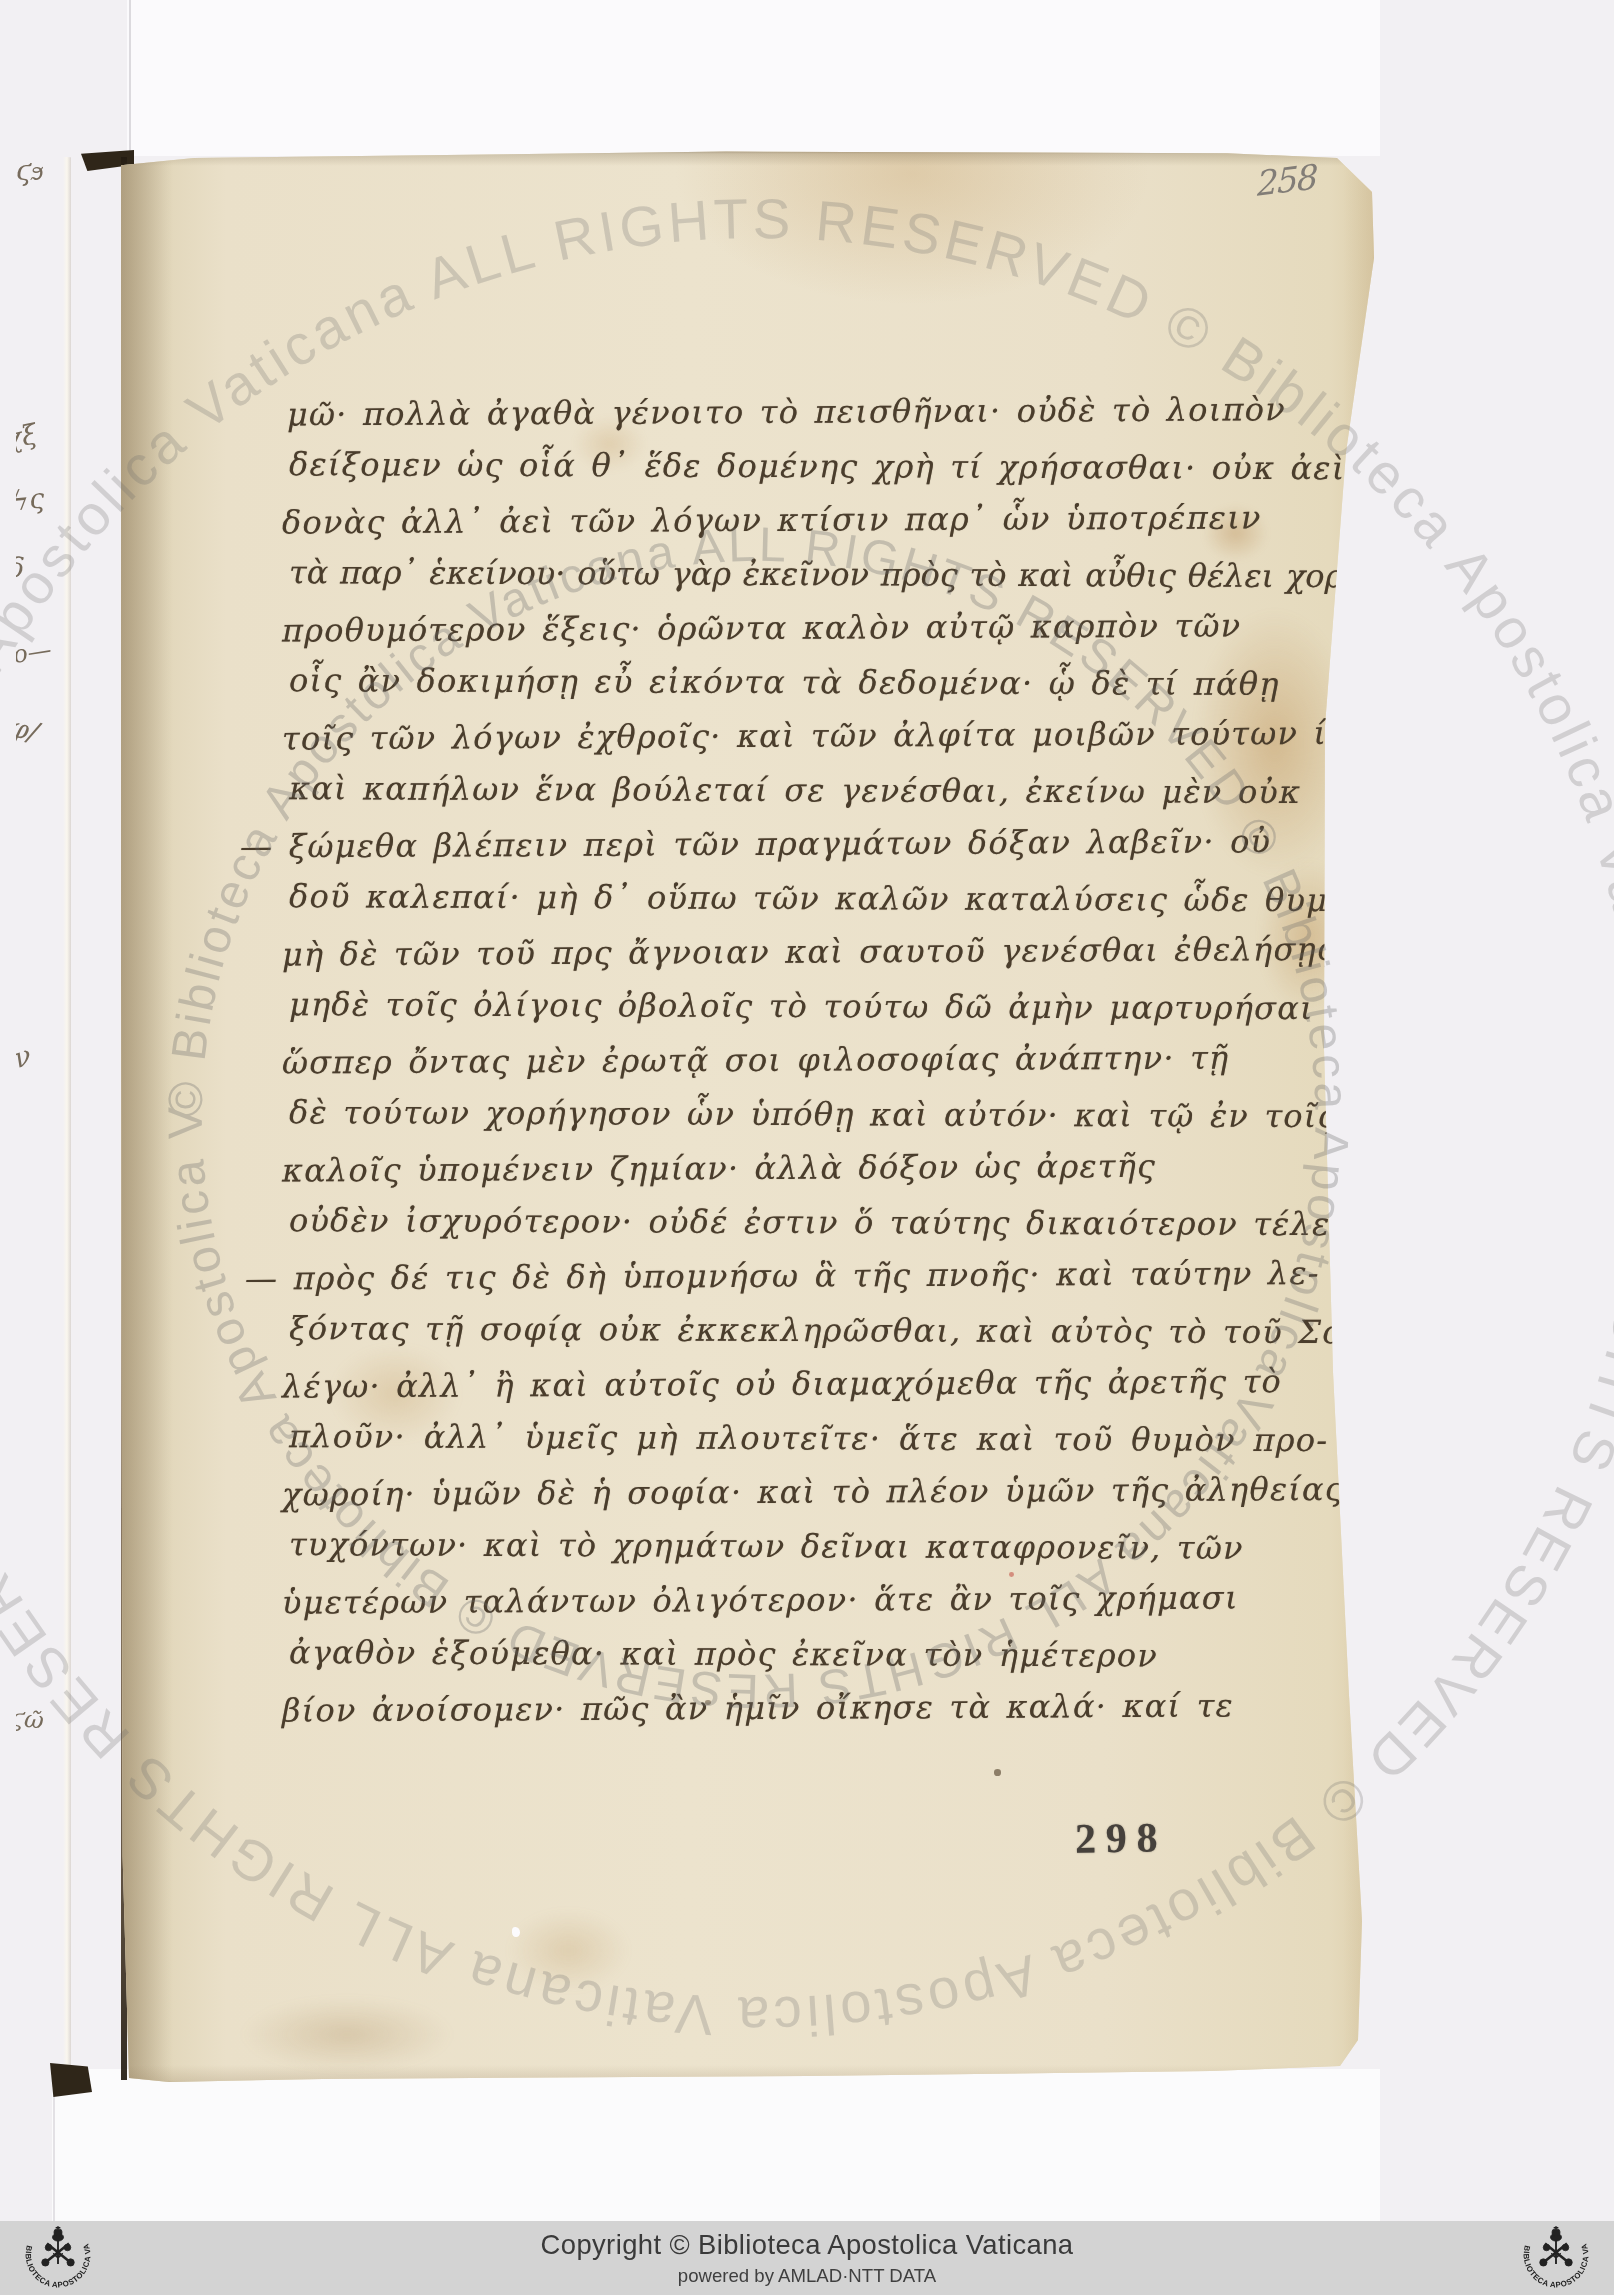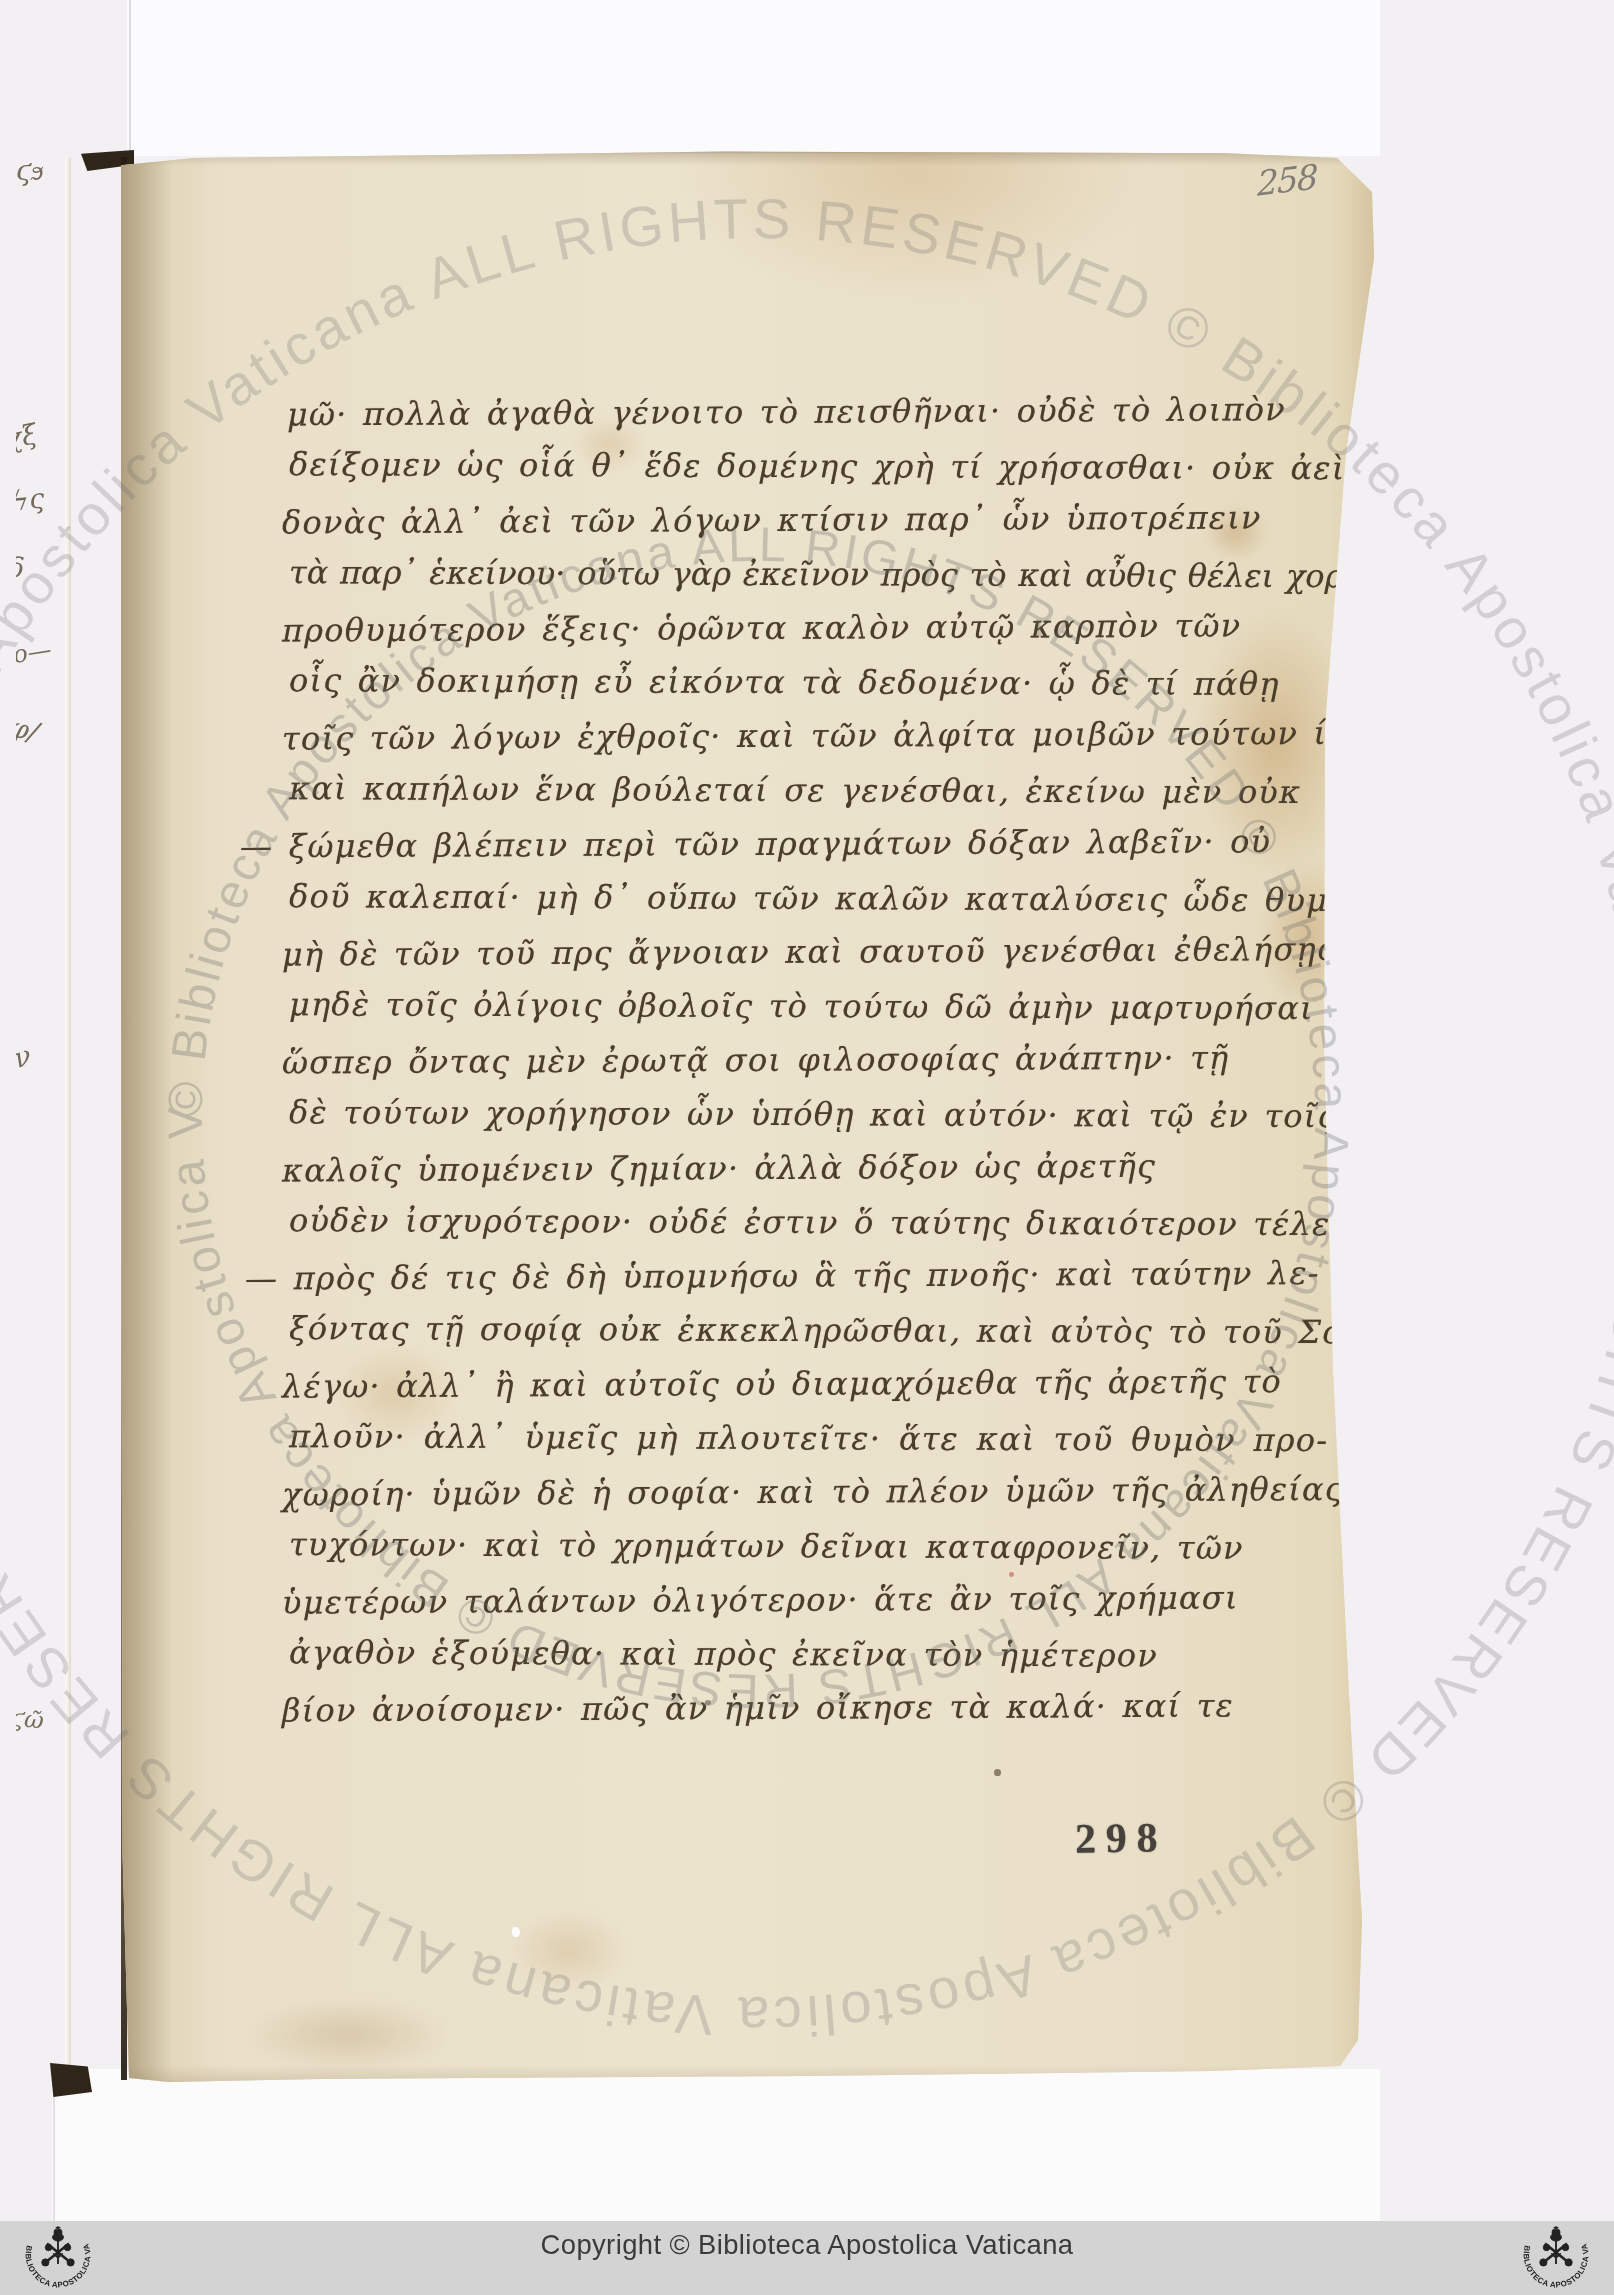--- a/index.html
+++ b/index.html
@@ -220,20 +220,21 @@
       <line x1="36" y1="26" x2="66" y2="50" stroke-width="3.4"></line>
       <circle cx="34" cy="50" r="4.6"></circle>
       <circle cx="66" cy="50" r="4.6"></circle>
       <circle cx="38" cy="31" r="4.2"></circle>
       <circle cx="62" cy="31" r="4.2"></circle>
       <path d="M 44,38 q 6,8 12,0 q -6,12 -12,0 z"></path>
     </g>
   </svg>
 
   <div class="footer-copyright">Copyright © Biblioteca Apostolica Vaticana</div>
+  <div class="footer-powered">powered by AMLAD·NTT DATA</div>
 
   <svg class="seal right" viewBox="0 0 100 90">
     <defs>
       <path id="seal-arc-r" d="M 11,28 A 41,41 0 1 0 89,28"></path>
     </defs>
     <text class="seal-text"><textPath href="#seal-arc-r" xlink:href="#seal-arc-r" textLength="198">BIBLIOTECA APOSTOLICA VATICANA</textPath></text>
     <g stroke="#222" fill="#222">
       <ellipse cx="50" cy="18" rx="7" ry="5"></ellipse>
       <rect x="45" y="8" width="10" height="8" rx="3"></rect>
       <line x1="50" y1="4" x2="50" y2="8" stroke-width="2"></line>

